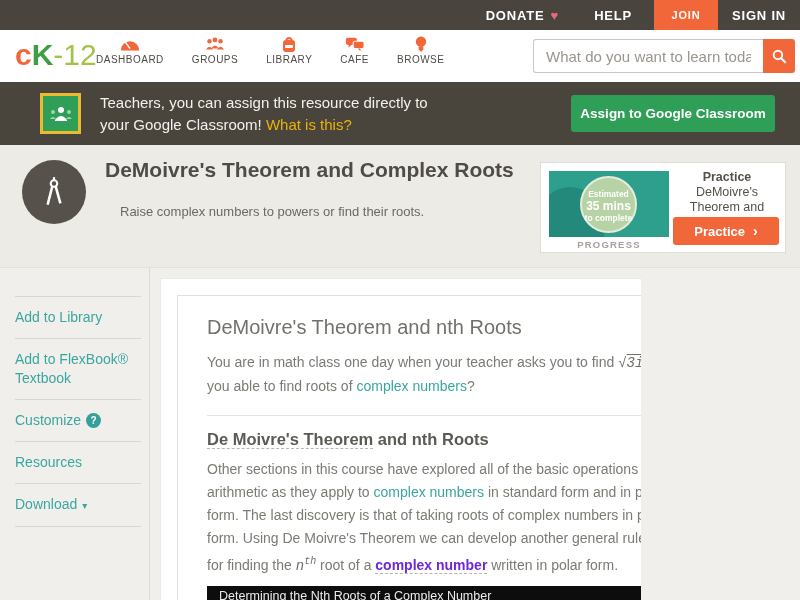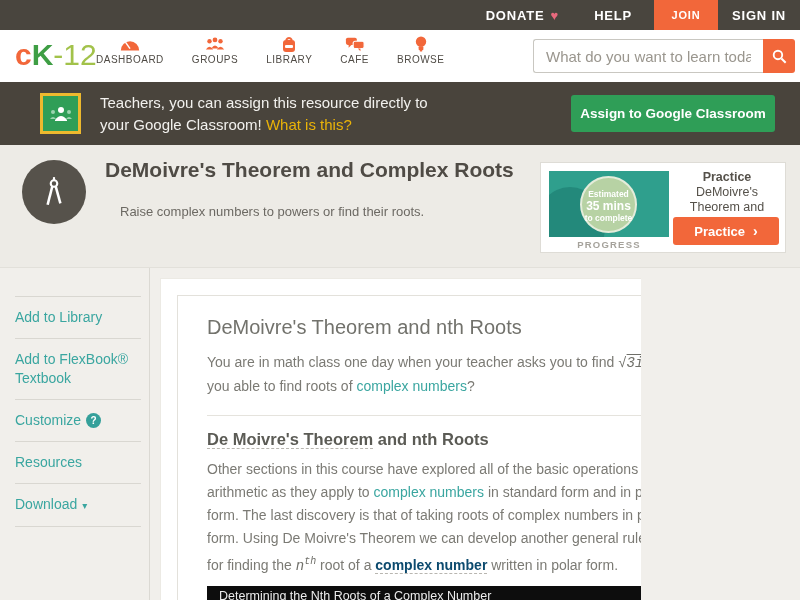--- a/index.html
+++ b/index.html
@@ -84,21 +84,21 @@
 
   
   #main-card { position:absolute; left:160px; top:10px; width:550px; height:330px; background:#fff;
                border:1px solid #eceae4; }
   #inner-card { position:absolute; left:16px; top:16px; width:518px; height:312px;
                 border:1px solid #e3e1db; background:#fff; }
   #article { padding:20px 8px 0 29px; }
   #article h1 { font-size:20px; font-weight:normal; color:#72726c; margin-bottom:12px; }
   #article p { font-size:14px; color:#7b7a74; line-height:23px; max-width:484px; }
   .tlink { color:#3aa6a0; cursor:pointer; }
-  .term { color:#0c4a6e; font-weight:bold; border-bottom:1px dashed #b8b6b0; }
+  .term { color:#6d28d9; font-weight:bold; border-bottom:1px dashed #b8b6b0; }
   .mathv { font-family:Liberation Mono, monospace; font-style:italic; color:#6f6f69; }
   .overline { text-decoration:overline; }
   sup { font-size:10px; }
   #article hr { border:none; border-top:1px solid #e5e3dd; margin:17px 12px 14px 0; }
   #section-h { font-size:16.5px; font-weight:bold; color:#5b5b55; margin-bottom:9px; }
   #section-h .term-u { border-bottom:1px dashed #b8b6b0; }
 
   
   #annot { position:absolute; left:476px; top:50px; width:86px; height:28px; background:rgba(166,208,204,.35);
            border-radius:3px; display:flex; align-items:center; justify-content:space-around; }

